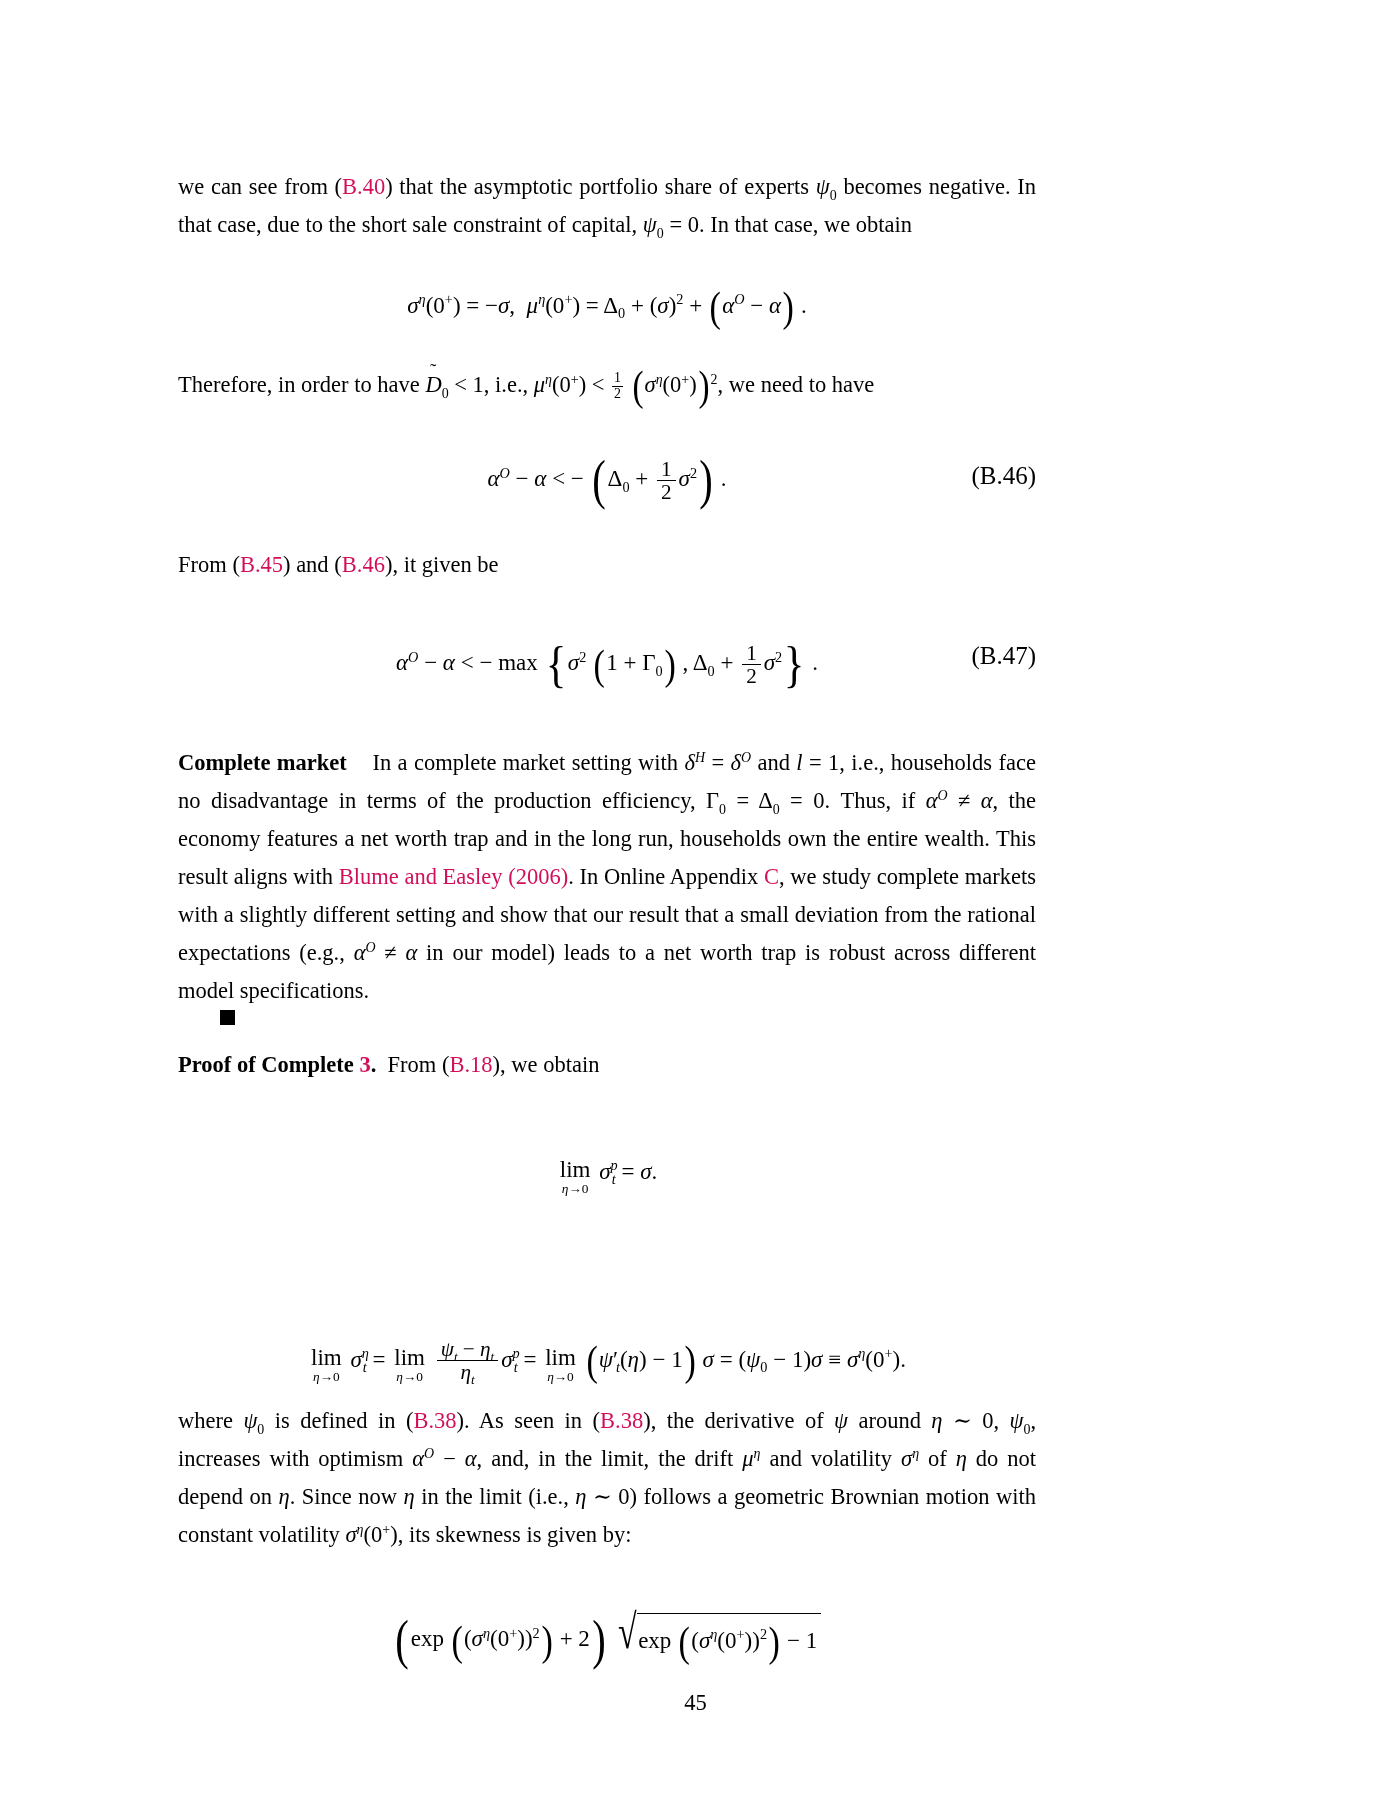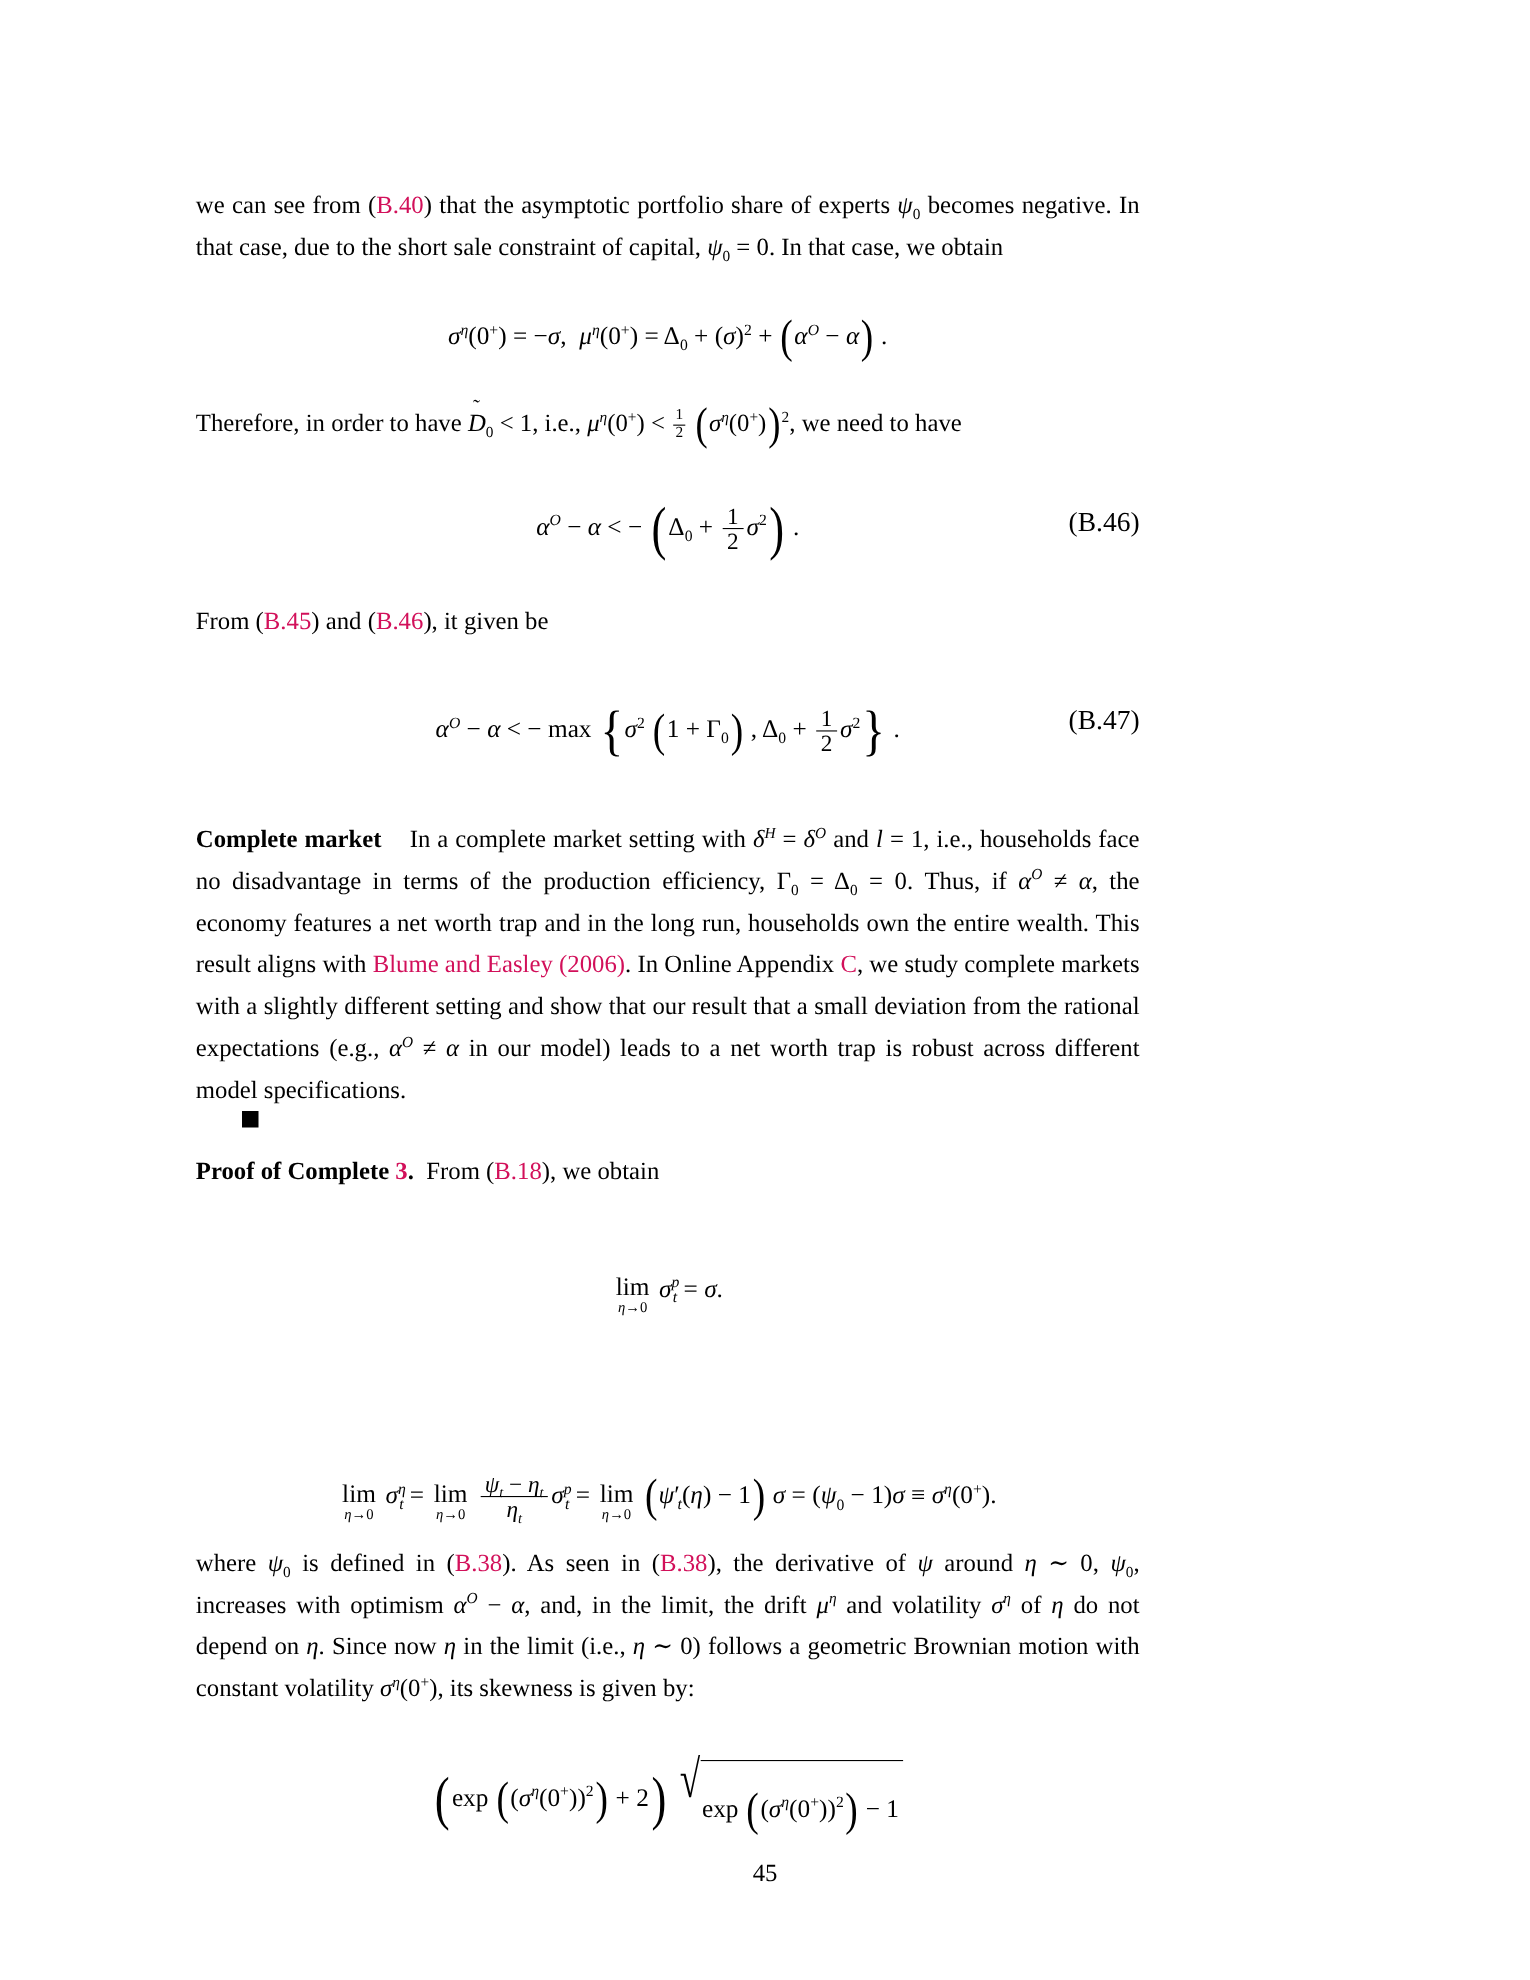--- a/index.html
+++ b/index.html
@@ -149,21 +149,21 @@
   .sqrt .radical {
     font-size: 2.1em;
     line-height: 0.74;
     transform: scaleX(0.7);
     display: inline-block;
     position: relative;
     top: 0.02em;
   }
   .sqrt .radicand {
     border-top: 1.2px solid #000;
-    padding: 21px 4px 0 1px;
+    padding: 4px 4px 0 1px;
     margin-left: -3px;
   }
 
   .qed-box {
     width: 15px;
     height: 15px;
     background: #000;
     display: inline-block;
     margin-left: 42px;
   }

